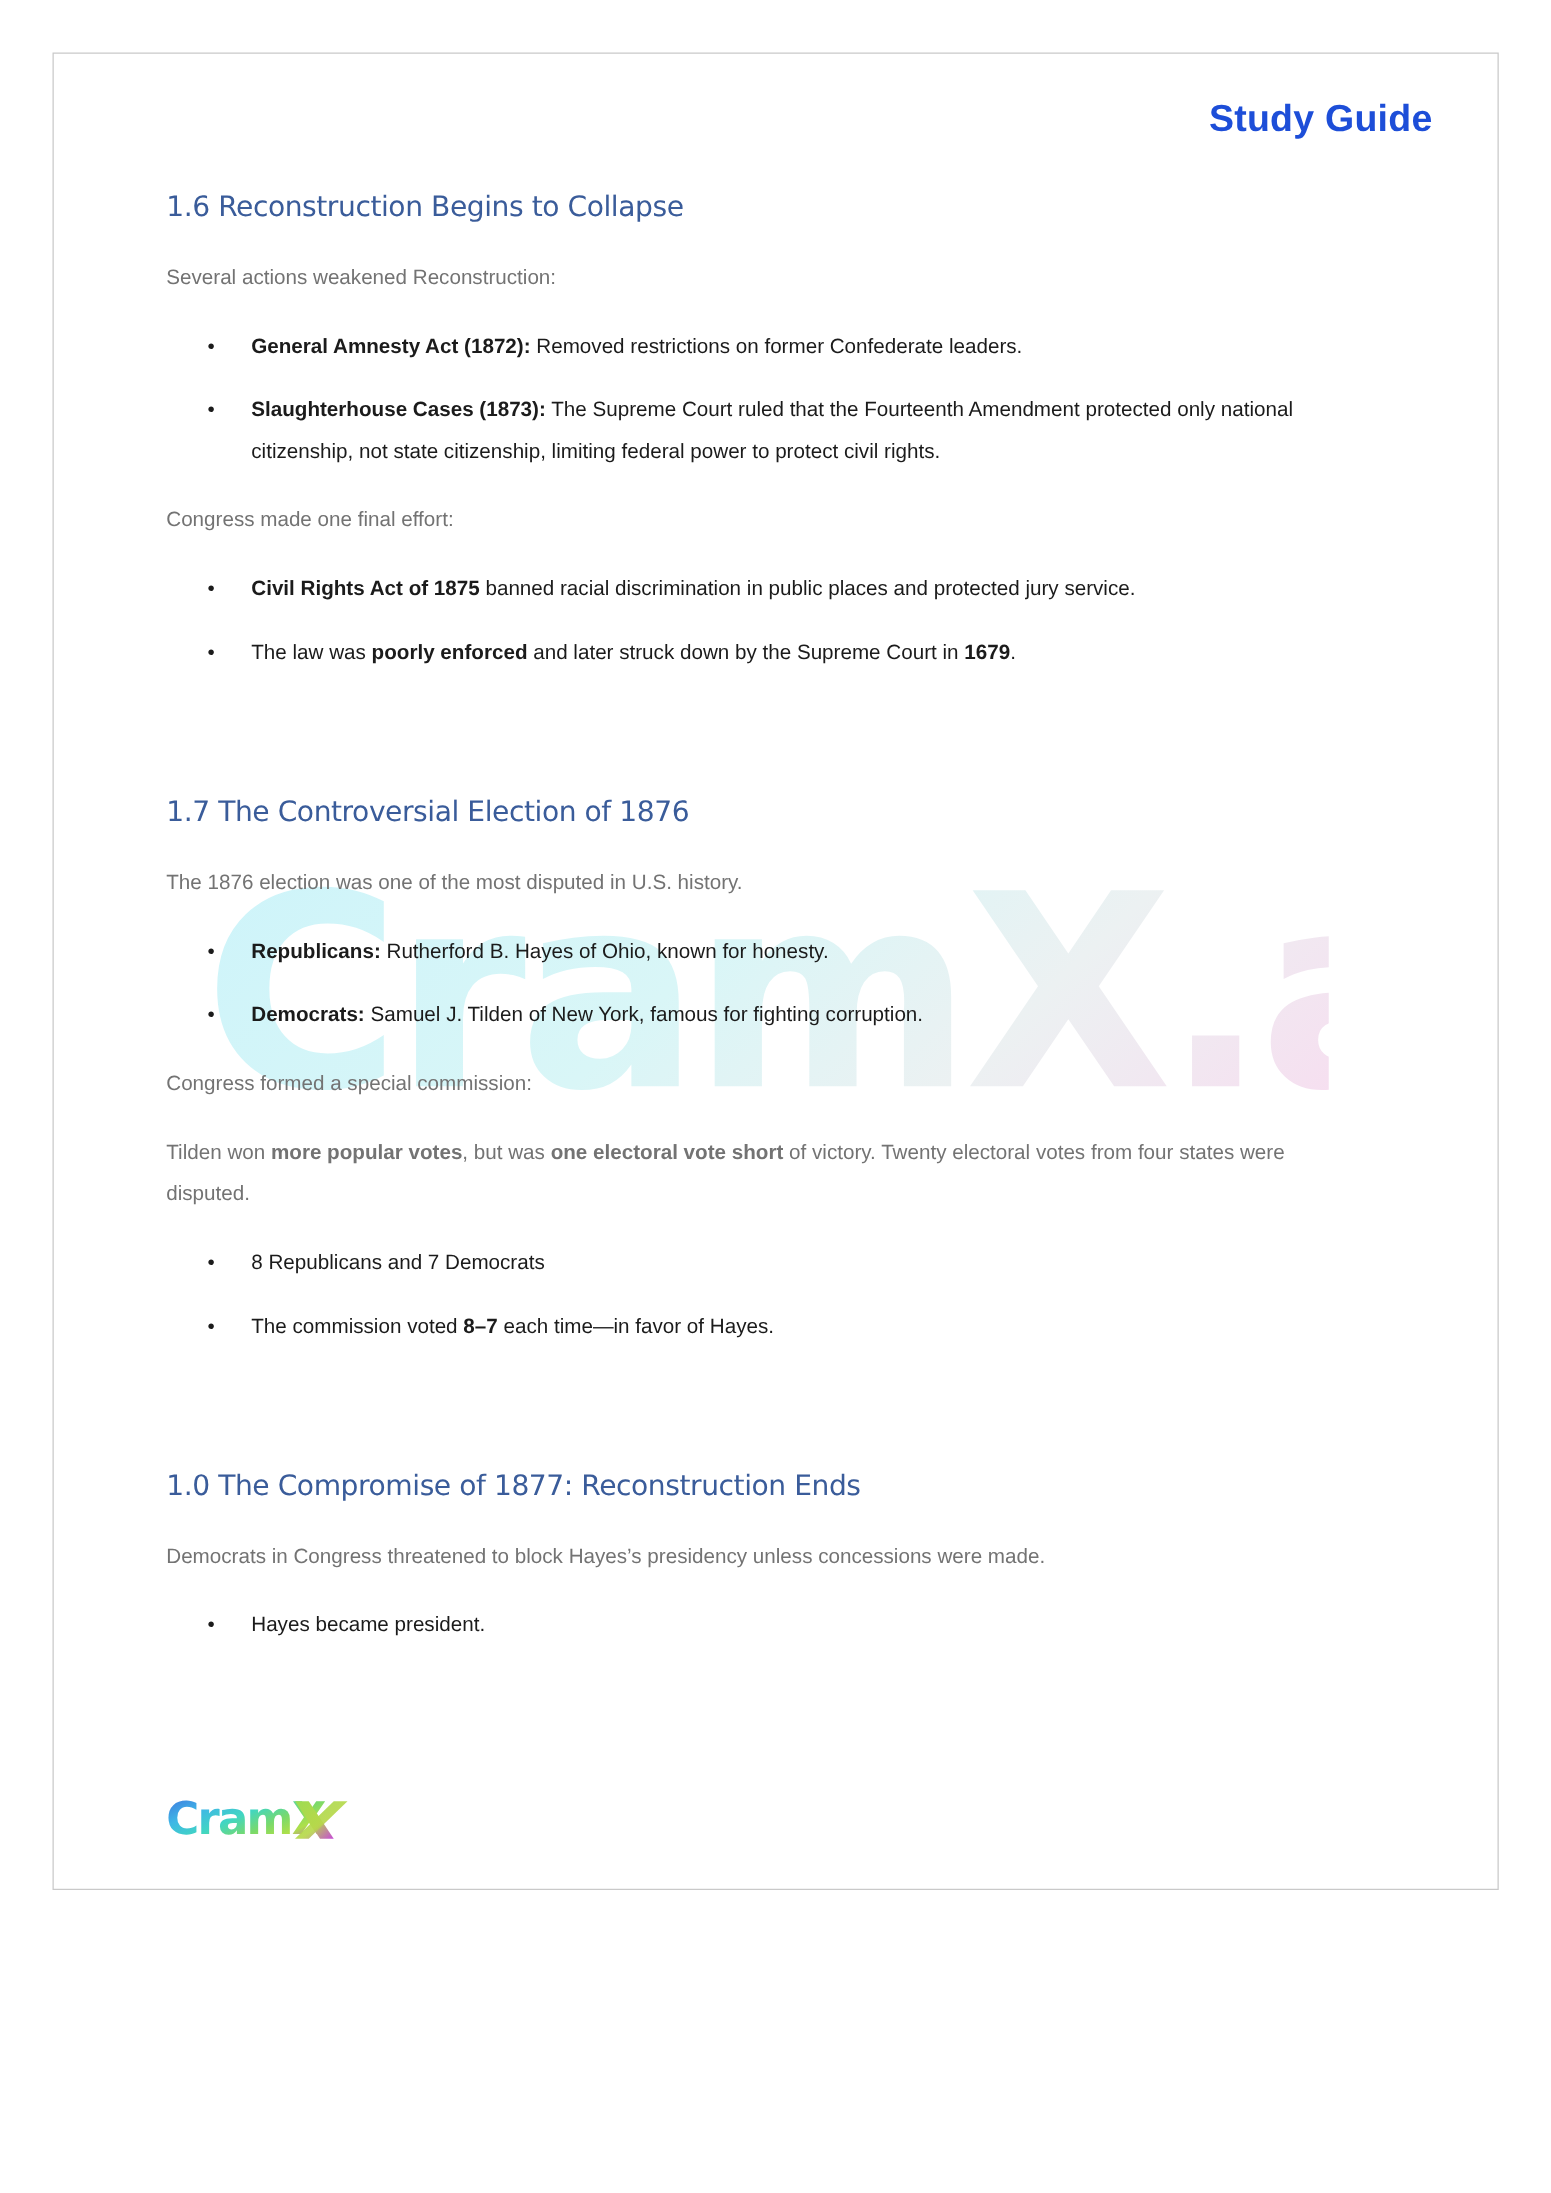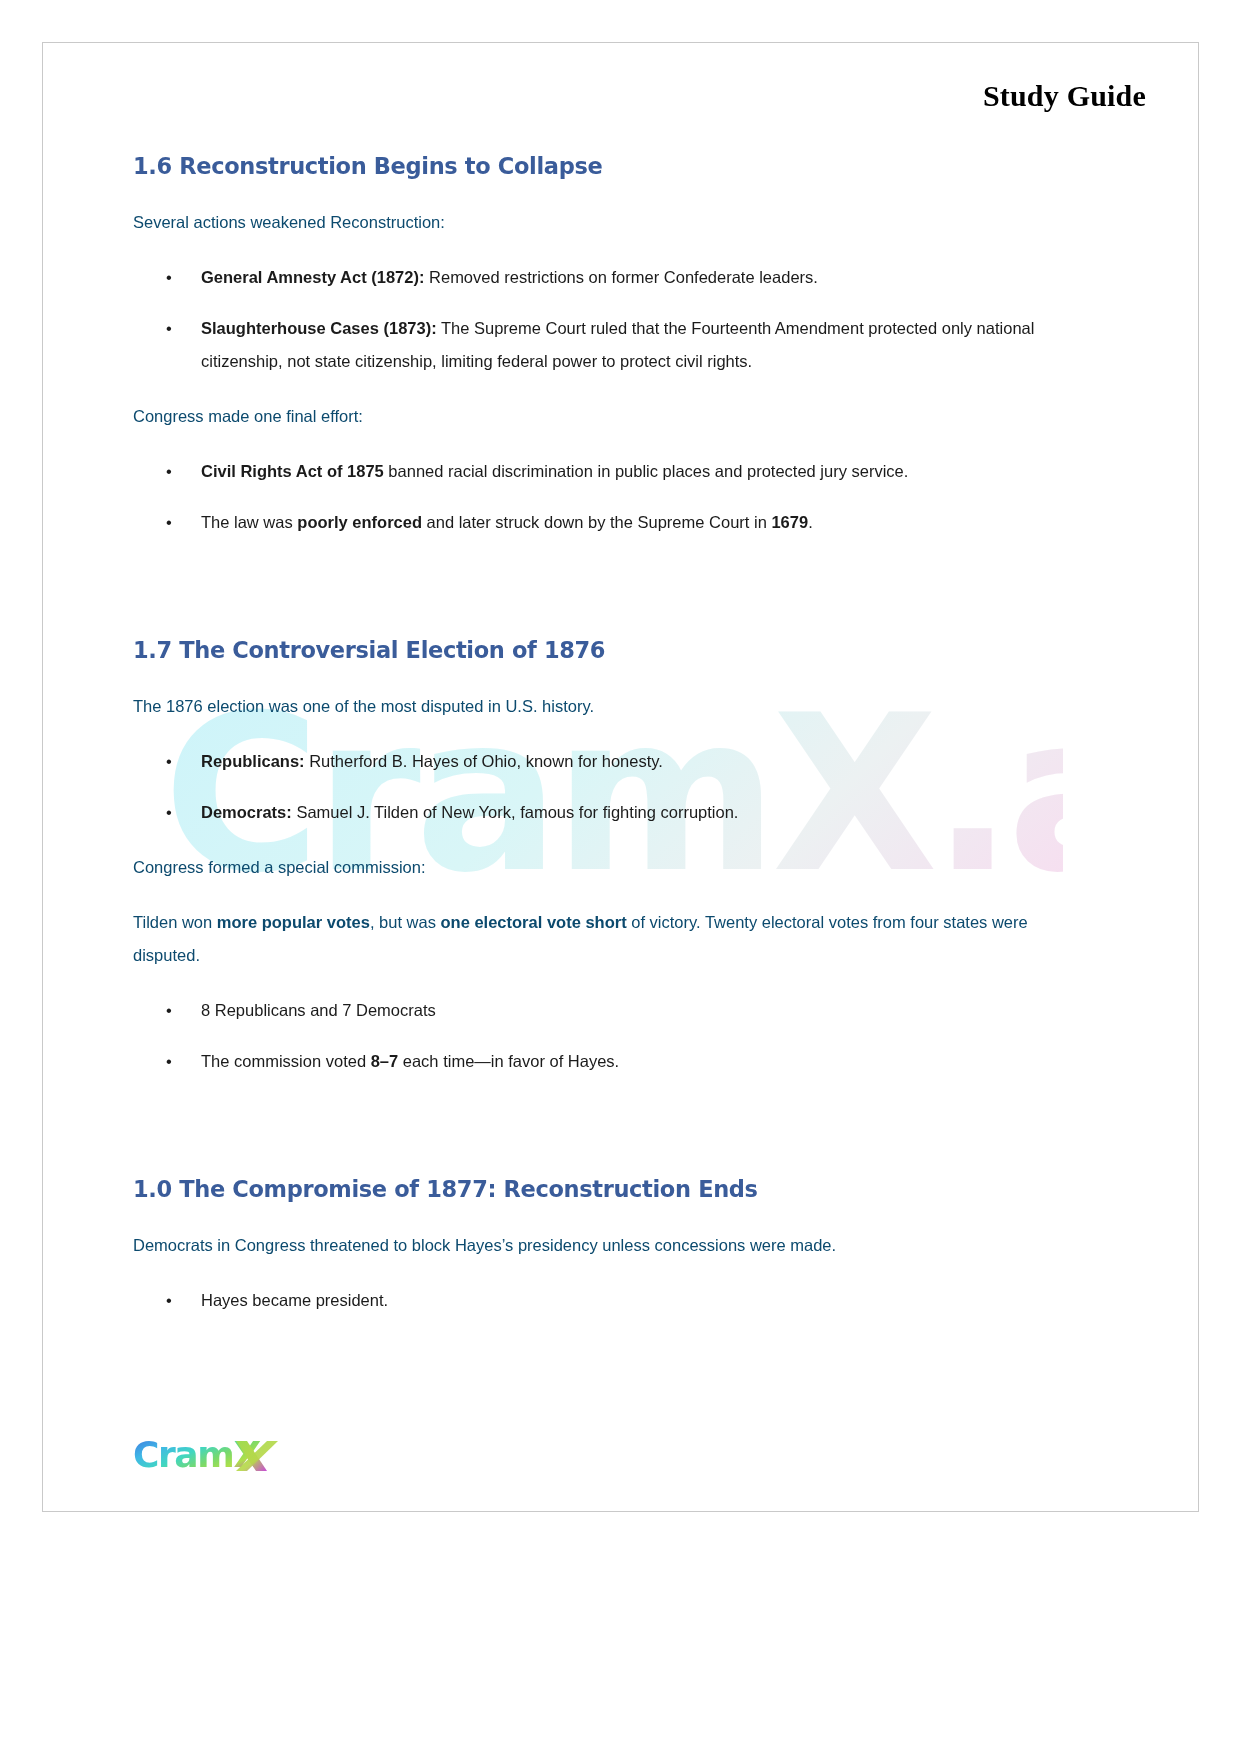--- a/index.html
+++ b/index.html
@@ -34,50 +34,50 @@
     z-index: 2;
   }
 
   
   .doc-header {
     position: absolute;
     top: 36px;
     right: 52px;
     font-size: 30px;
     font-weight: bold;
-    color: #000000;
+    color: #1d4ed8;
     letter-spacing: 0.2px;
-    font-family: Liberation Serif, serif;
+    font-family: Liberation Sans, sans-serif;
   }
 
   
   .content {
     position: absolute;
     left: 90px;
     top: 110px;
     width: 932px;
   }
 
   h2.section-heading {
     font-family: "DejaVu Sans", sans-serif;
     font-size: 22.5px;
-    font-weight: bold;
+    font-weight: normal;
     color: #3a5c9a;
     margin: 0 0 26px 0;
     letter-spacing: -0.35px;
     line-height: 1.2;
     position: relative;
     z-index: 3;
   }
   h2.section-heading.gap-top { margin-top: 98px; }
 
   p.para {
     font-size: 16.5px;
     line-height: 33px;
-    color: #0c4a6e;
+    color: #737373;
     margin: 0 0 22px 0;
     position: relative;
     z-index: 3;
   }
 
   ul.bullets {
     list-style: none;
     margin: 0 0 22px 0;
     padding: 0;
     position: relative;

